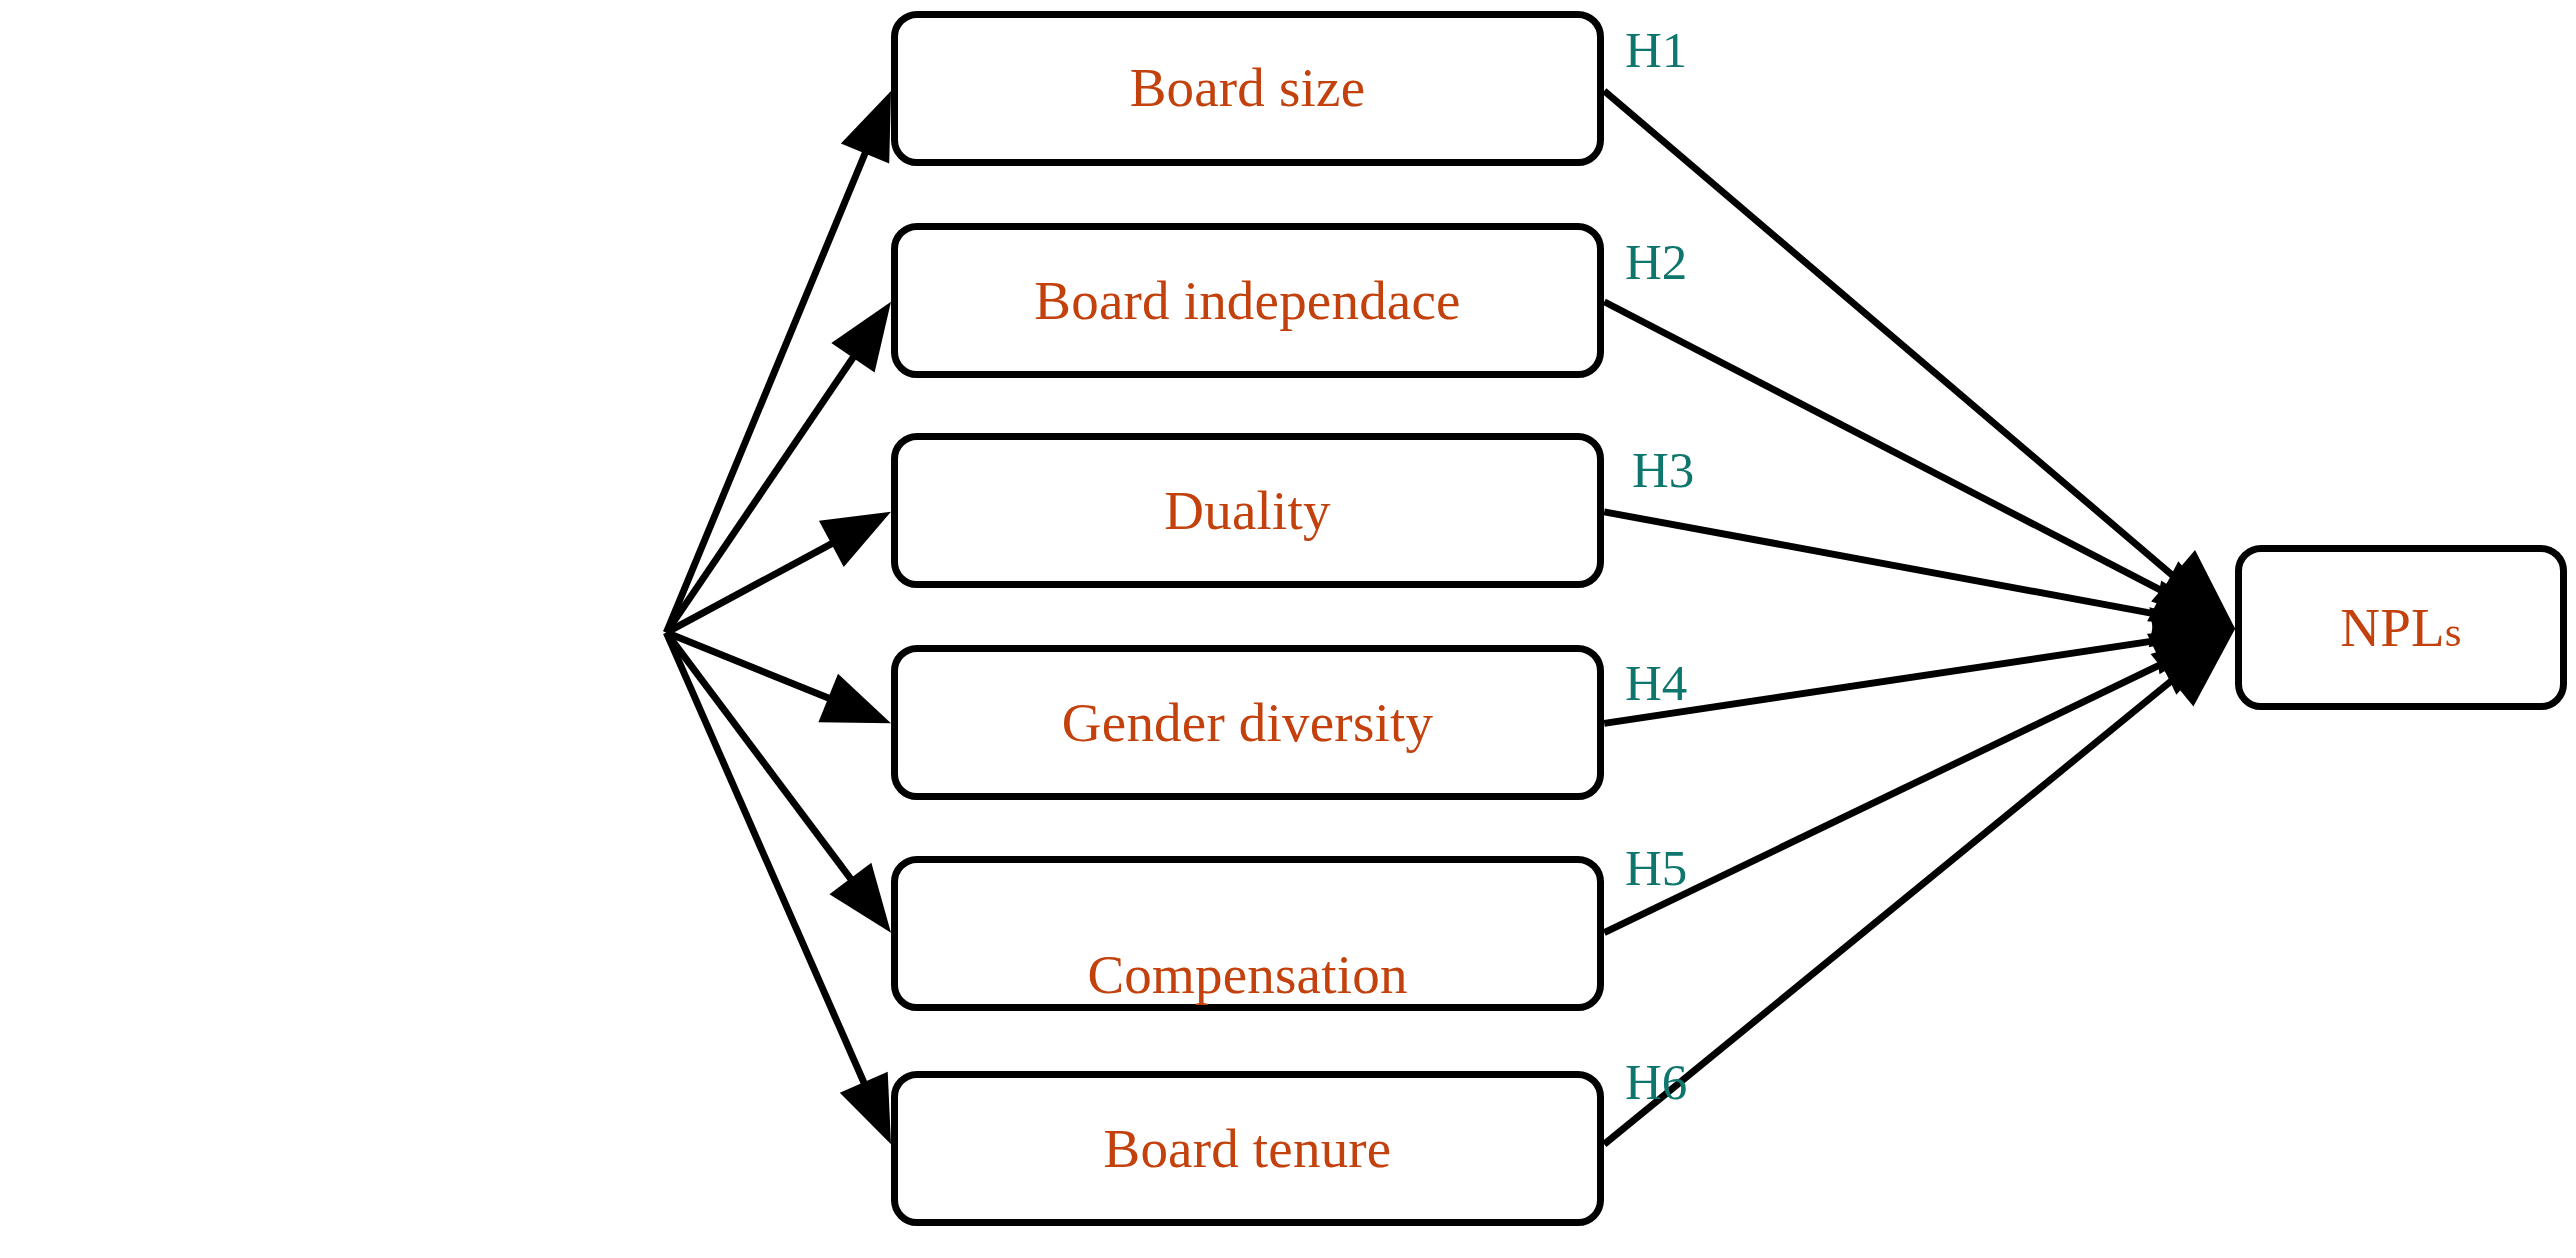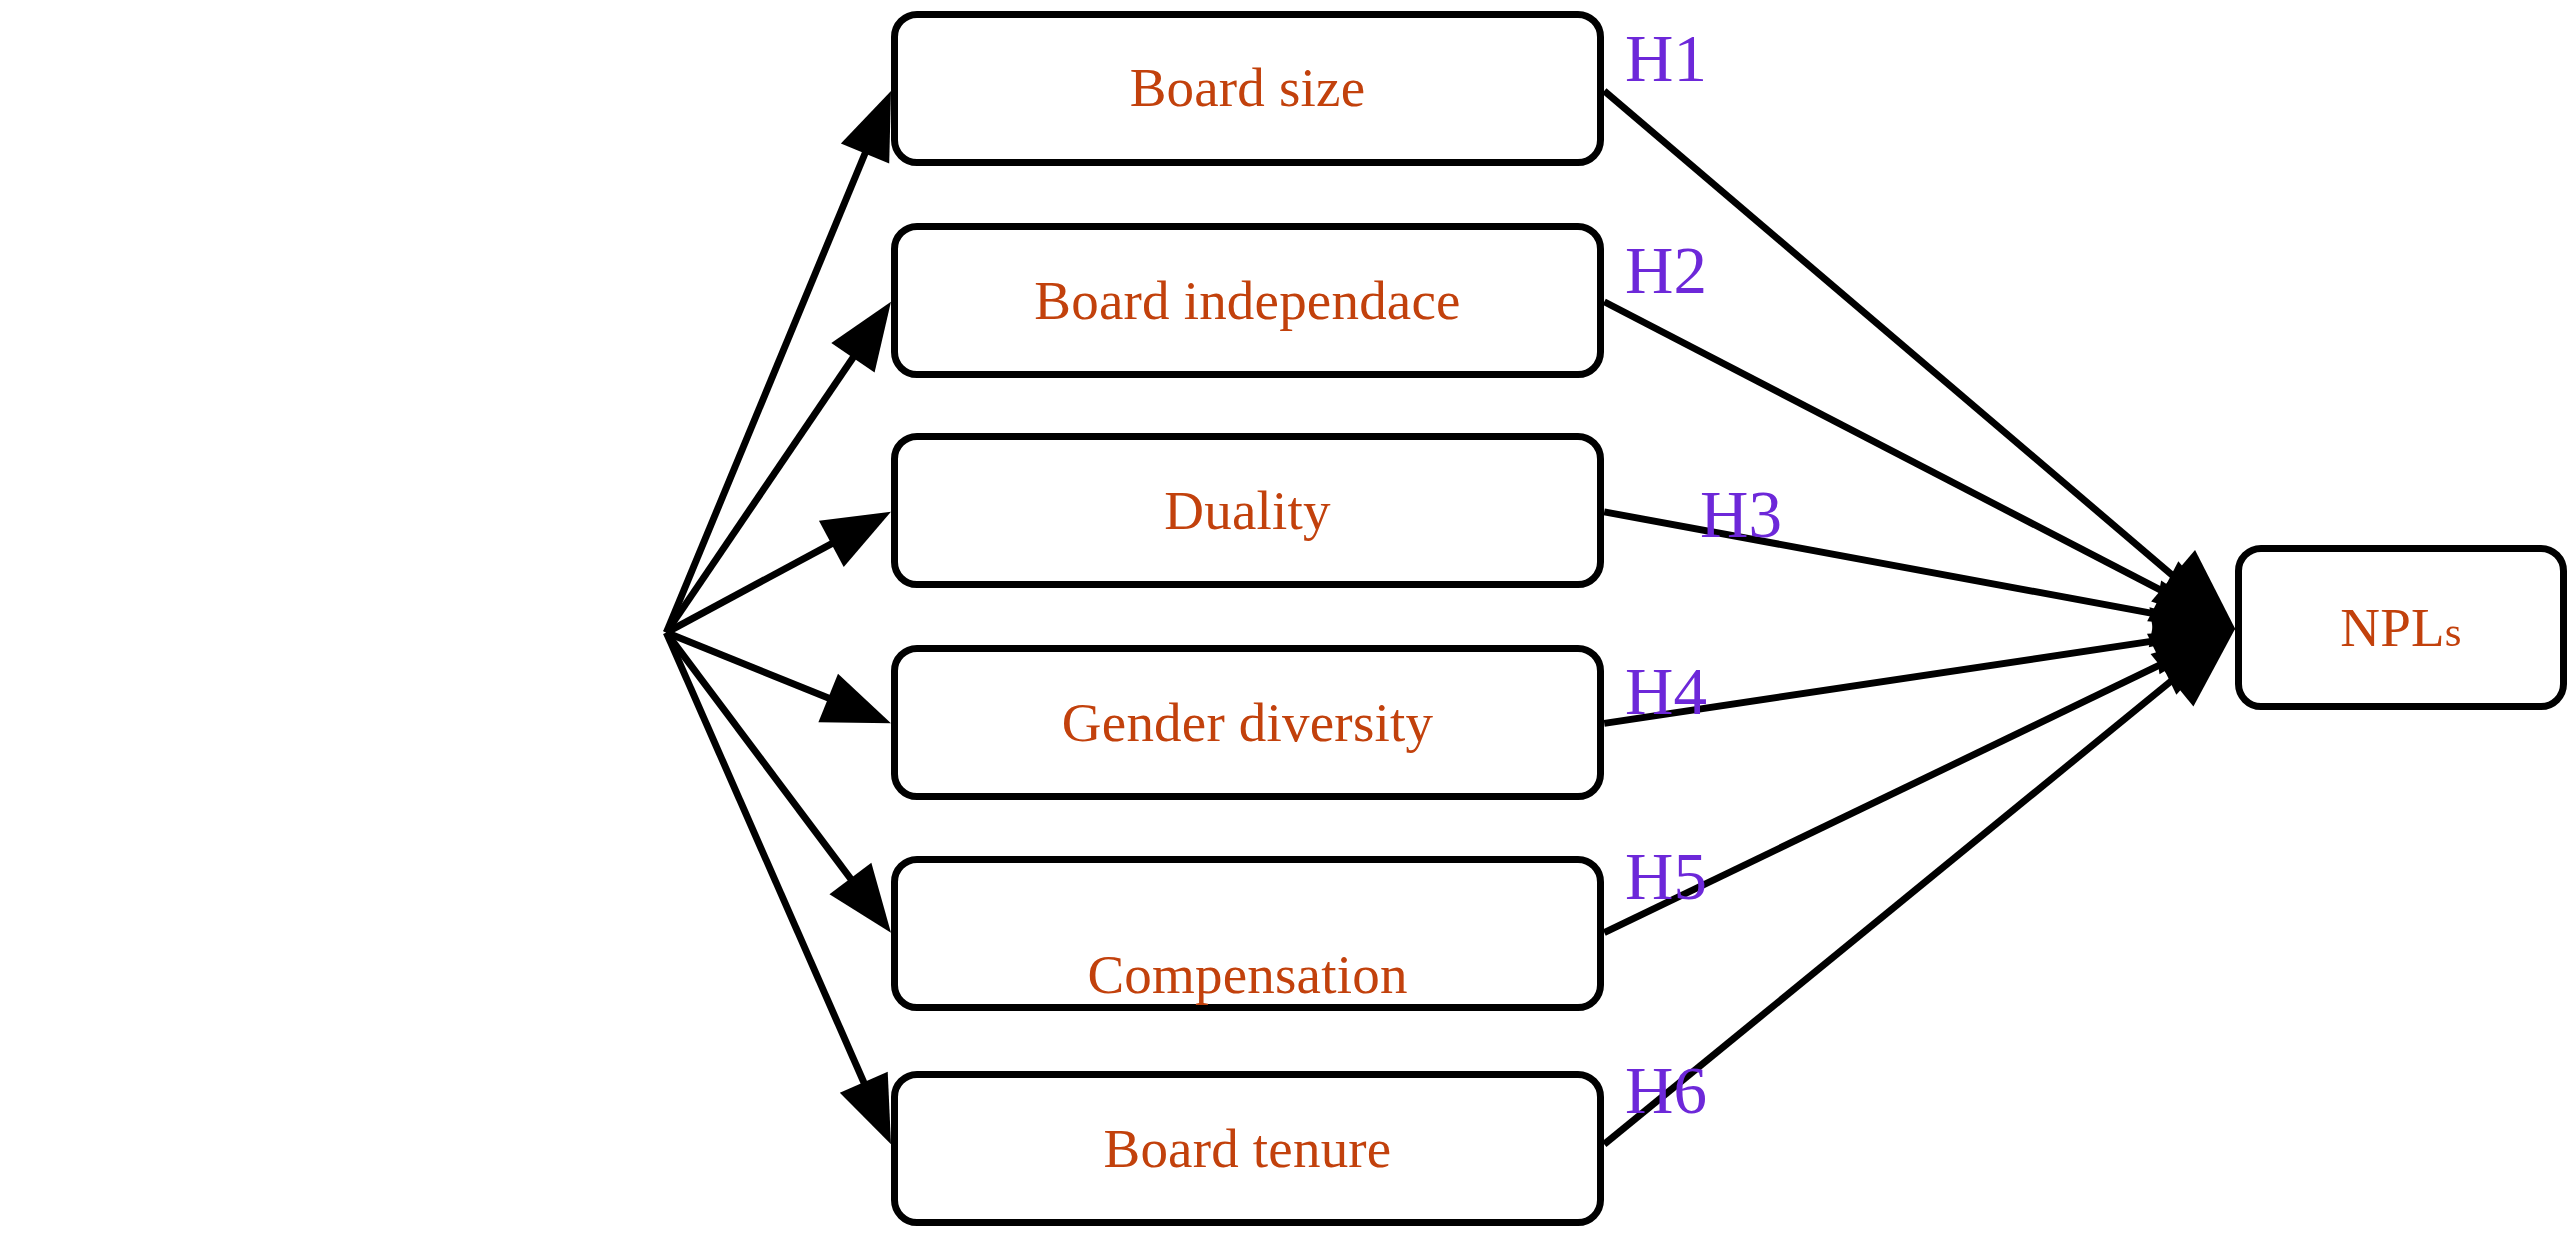--- a/index.html
+++ b/index.html
@@ -42,23 +42,23 @@
   }
   .node-label {
     font-size: 55px;
     line-height: 1.05;
     color: #c2410c;
     letter-spacing: 0.2px;
     white-space: nowrap;
   }
   .hyp-label {
     position: absolute;
-    font-size: 67px;
+    font-size: 51px;
     line-height: 1;
-    color: #6d28d9;
+    color: #0f766e;
     white-space: nowrap;
   }
 </style>
 </head>
 <body>
 
 <div id="diagram-root">
 
   <svg id="edge-layer" viewBox="0 0 3348 1636" xmlns="http://www.w3.org/2000/svg" aria-hidden="true">
     <g id="edges-out">
@@ -115,21 +115,21 @@
         </div>
       </div>
 
     <div class="node" id="outcome-node" style="left: 2235px; top: 545px; width: 332px; height: 165px;">
       <span class="node-label"><span>NPL</span><span style="font-size:0.78em">s</span></span>
     </div>
 
     <div id="hypothesis-labels-container">
         <div class="hyp-label" style="left: 1625px; top: 24.6px;">H1</div>
         <div class="hyp-label" style="left: 1625px; top: 237px;">H2</div>
-        <div class="hyp-label" style="left: 1700px; top: 445px; margin-top: 36px;">H3</div>
+        <div class="hyp-label" style="left: 1632px; top: 445px;">H3</div>
         <div class="hyp-label" style="left: 1625px; top: 658px;">H4</div>
         <div class="hyp-label" style="left: 1625px; top: 843px;">H5</div>
         <div class="hyp-label" style="left: 1625px; top: 1057px; text-align: center;">H6</div>
       </div>
 
   </div>
 </div>
 
 
 </body></html>

